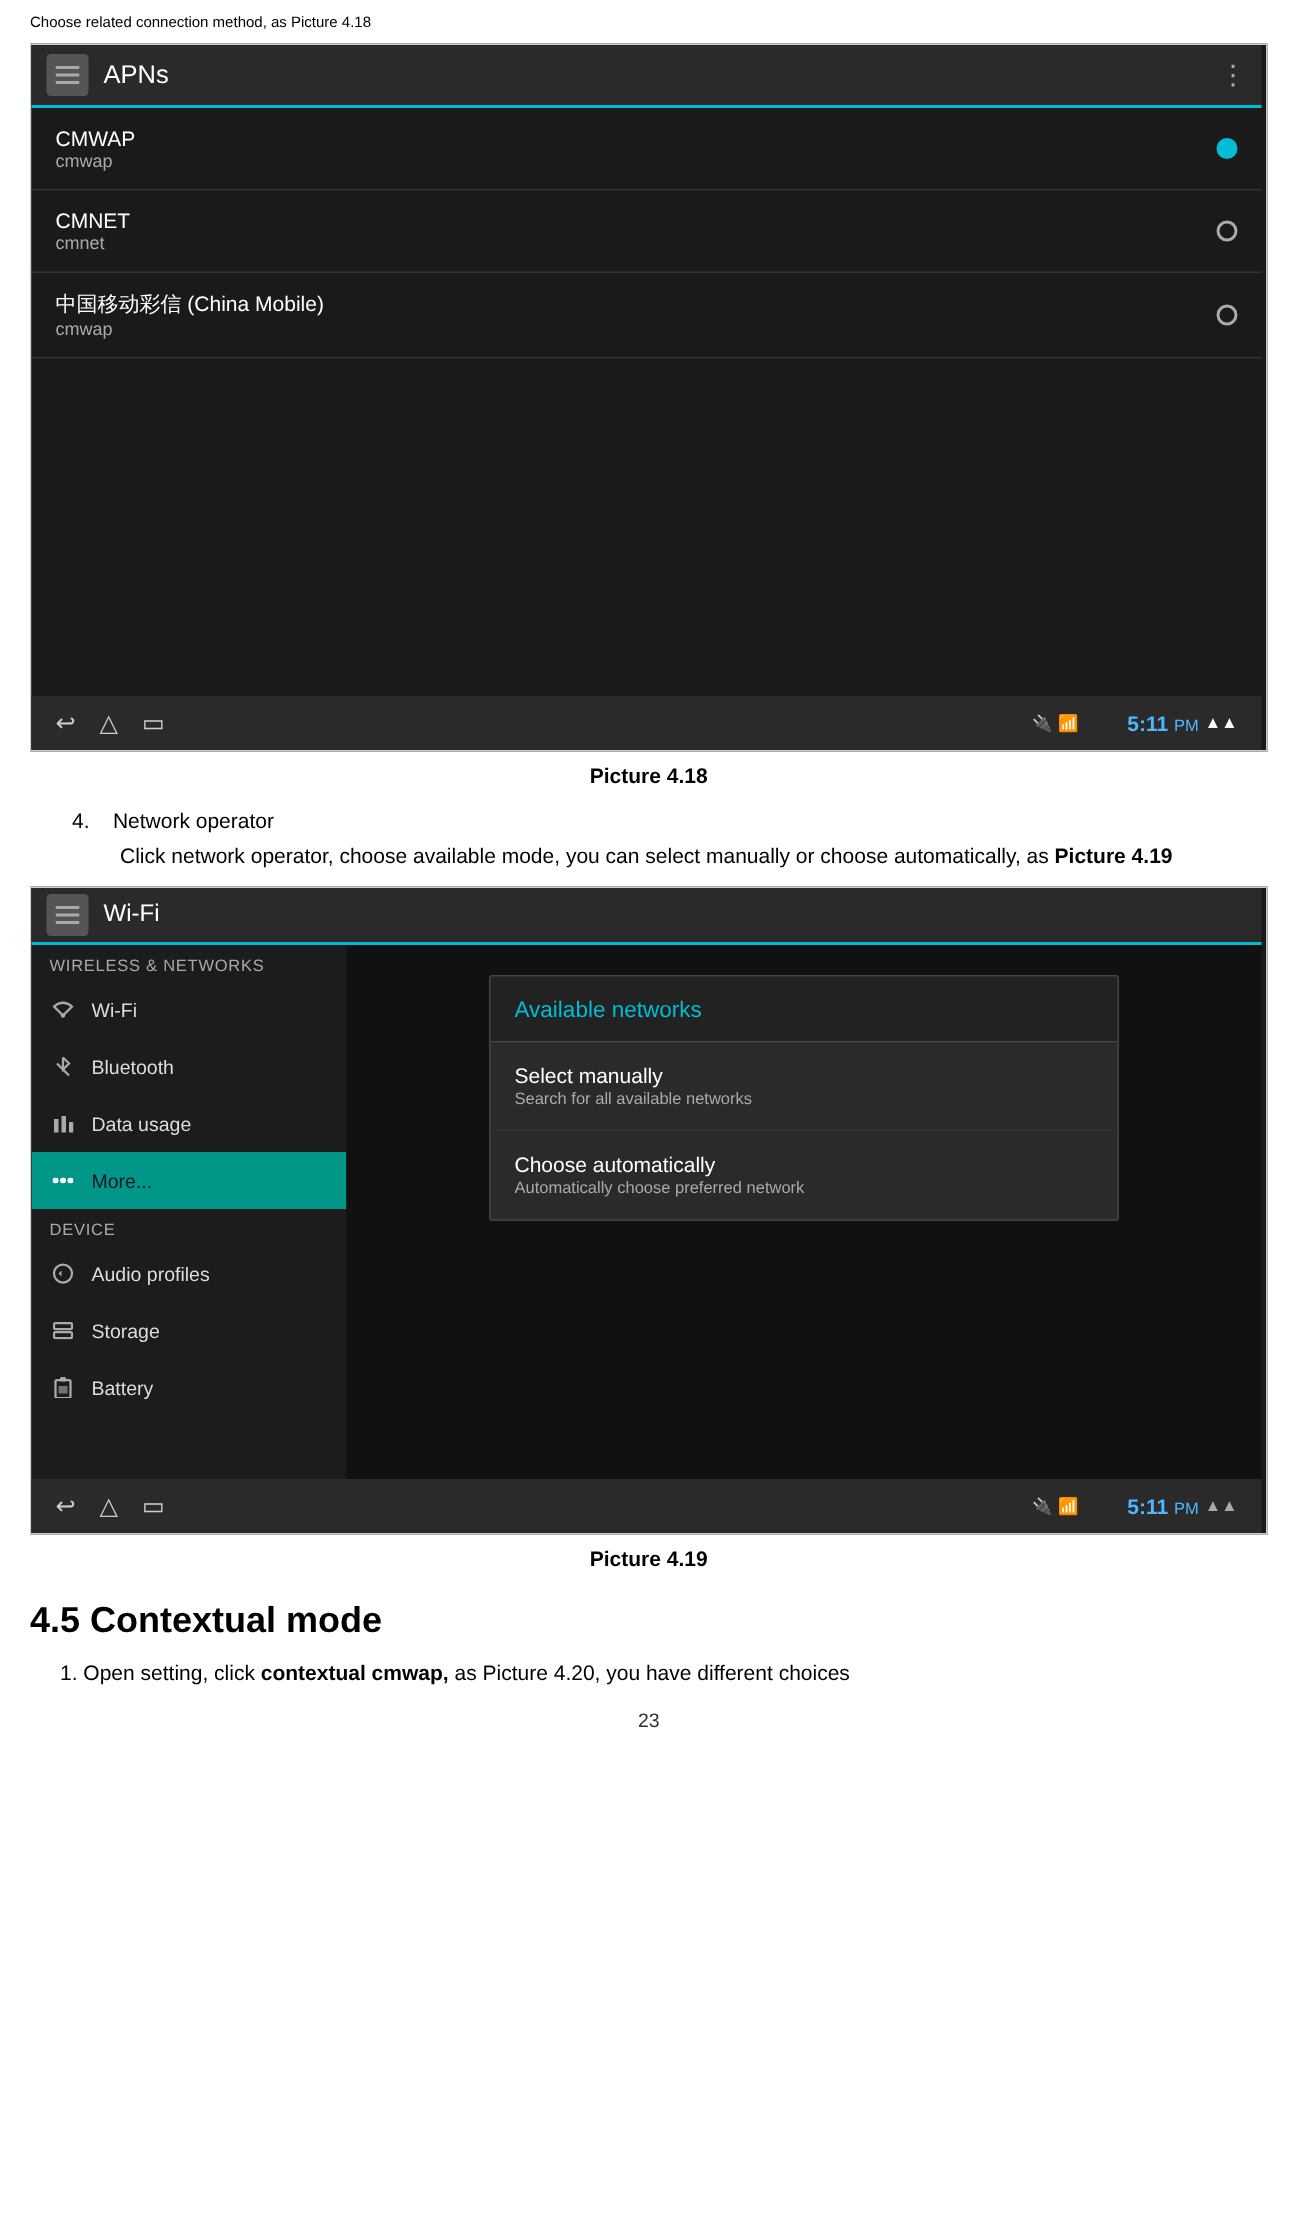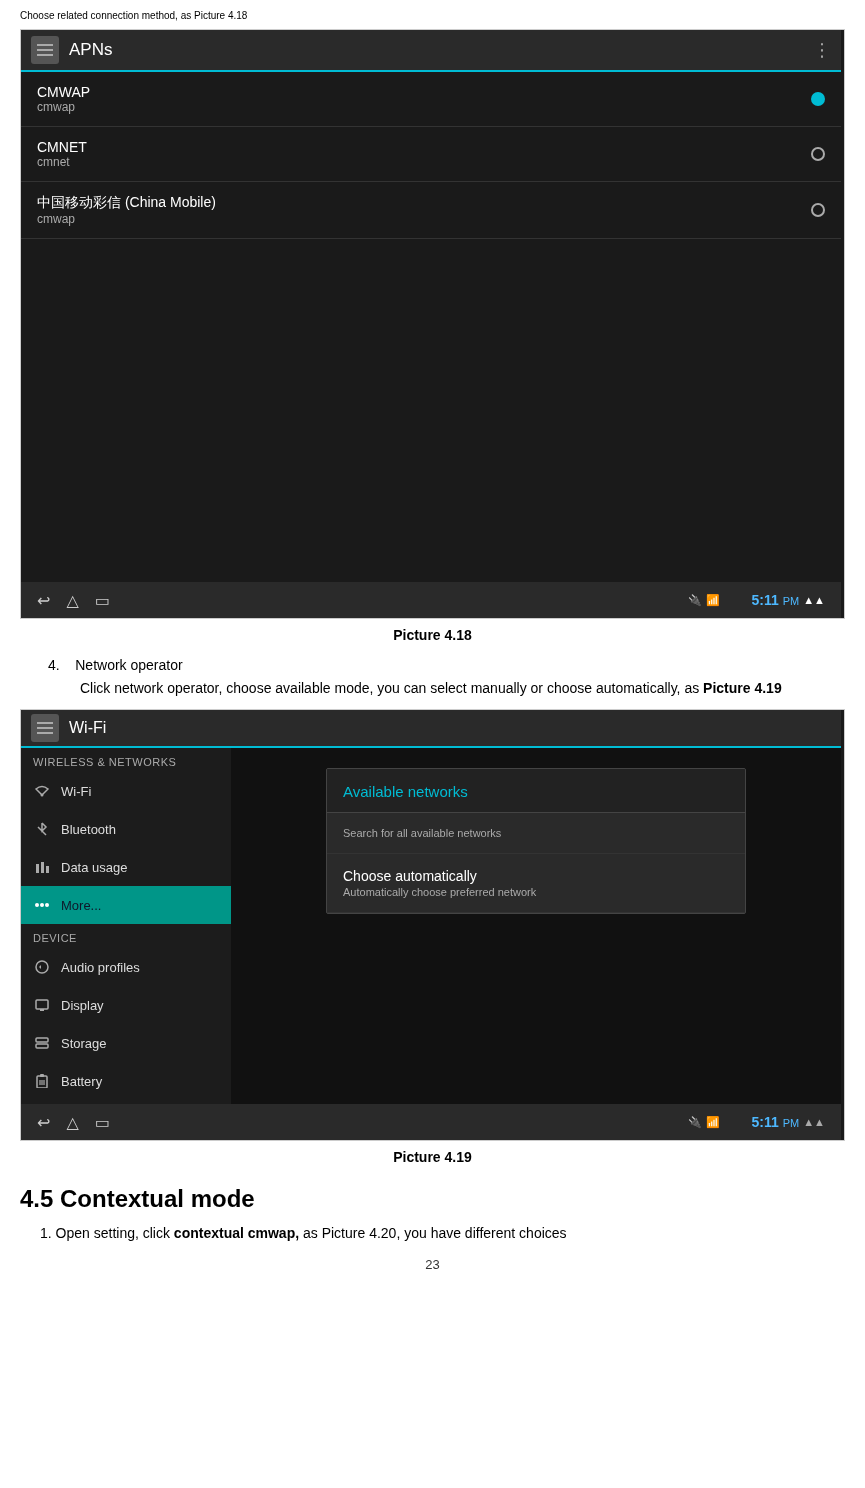--- a/index.html
+++ b/index.html
@@ -23,21 +23,21 @@
     .screenshot-container {
       border: 1px solid #ccc;
       background: #1a1a1a;
       margin-bottom: 6px;
       position: relative;
     }
 
     
     .apn-screen {
       width: 820px;
-      height: 588px;
+      height: 470px;
       background: #1a1a1a;
       display: flex;
       flex-direction: column;
     }
     .apn-titlebar {
       background: #2a2a2a;
       color: #fff;
       display: flex;
       align-items: center;
       padding: 6px 10px;
@@ -442,29 +442,20 @@
               <svg width="14" height="14" viewBox="0 0 14 14">
                   <circle cx="7" cy="7" r="6" fill="none" stroke="#aaa" stroke-width="1.5"></circle>
                   <path d="M4 7 L6 5 L6 9Z" fill="#aaa"></path>
                 </svg>
             </span>
             <span>Audio profiles</span>
           </div>
           <div class="sidebar-item">
             <span class="s-icon">
               <svg width="14" height="12" viewBox="0 0 14 12">
-                  <rect x="1" y="1" width="12" height="9" rx="1" fill="none" stroke="#aaa" stroke-width="1.5"></rect>
-                  <rect x="5" y="10" width="4" height="2" fill="#aaa"></rect>
-                </svg>
-            </span>
-            <span>Display</span>
-          </div>
-          <div class="sidebar-item">
-            <span class="s-icon">
-              <svg width="14" height="12" viewBox="0 0 14 12">
                   <rect x="1" y="1" width="12" height="4" rx="1" fill="none" stroke="#aaa" stroke-width="1.5"></rect>
                   <rect x="1" y="7" width="12" height="4" rx="1" fill="none" stroke="#aaa" stroke-width="1.5"></rect>
                 </svg>
             </span>
             <span>Storage</span>
           </div>
           <div class="sidebar-item">
             <span class="s-icon">
               <svg width="12" height="14" viewBox="0 0 12 14">
                   <rect x="1" y="2" width="10" height="12" rx="1" fill="none" stroke="#aaa" stroke-width="1.5"></rect>
@@ -479,20 +470,21 @@
             
           </div>
 
         </div>
 
         <div class="settings-main">
           <div class="dialog-overlay">
             <div class="dialog-box">
               <div class="dialog-title">Available networks</div>
               <div class="dialog-option">
+                <div class="opt-name">Select manually</div>
                 <div class="opt-sub">Search for all available networks</div>
               </div>
               <div class="dialog-option">
                 <div class="opt-name">Choose automatically</div>
                 <div class="opt-sub">Automatically choose preferred network</div>
               </div>
             </div>
           </div>
         </div>
       </div>

